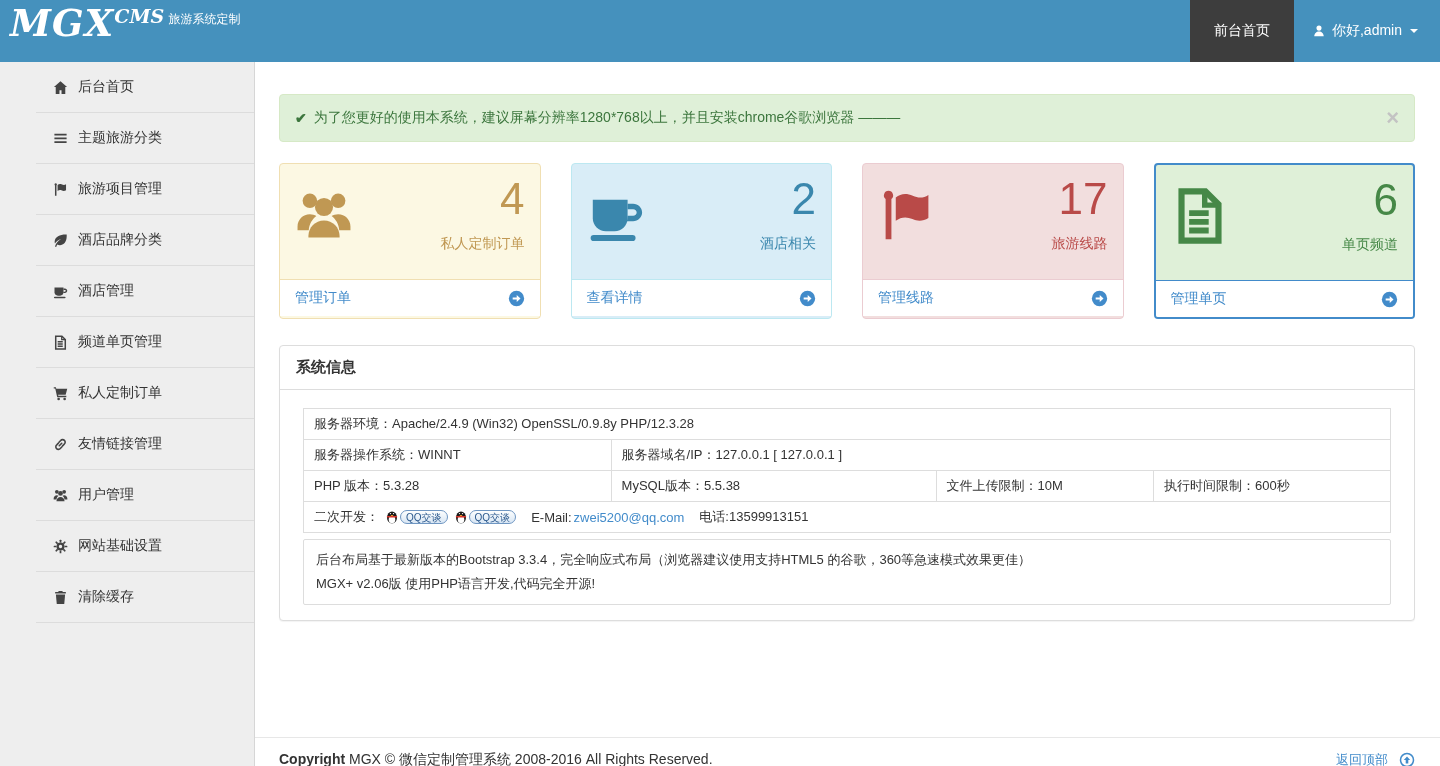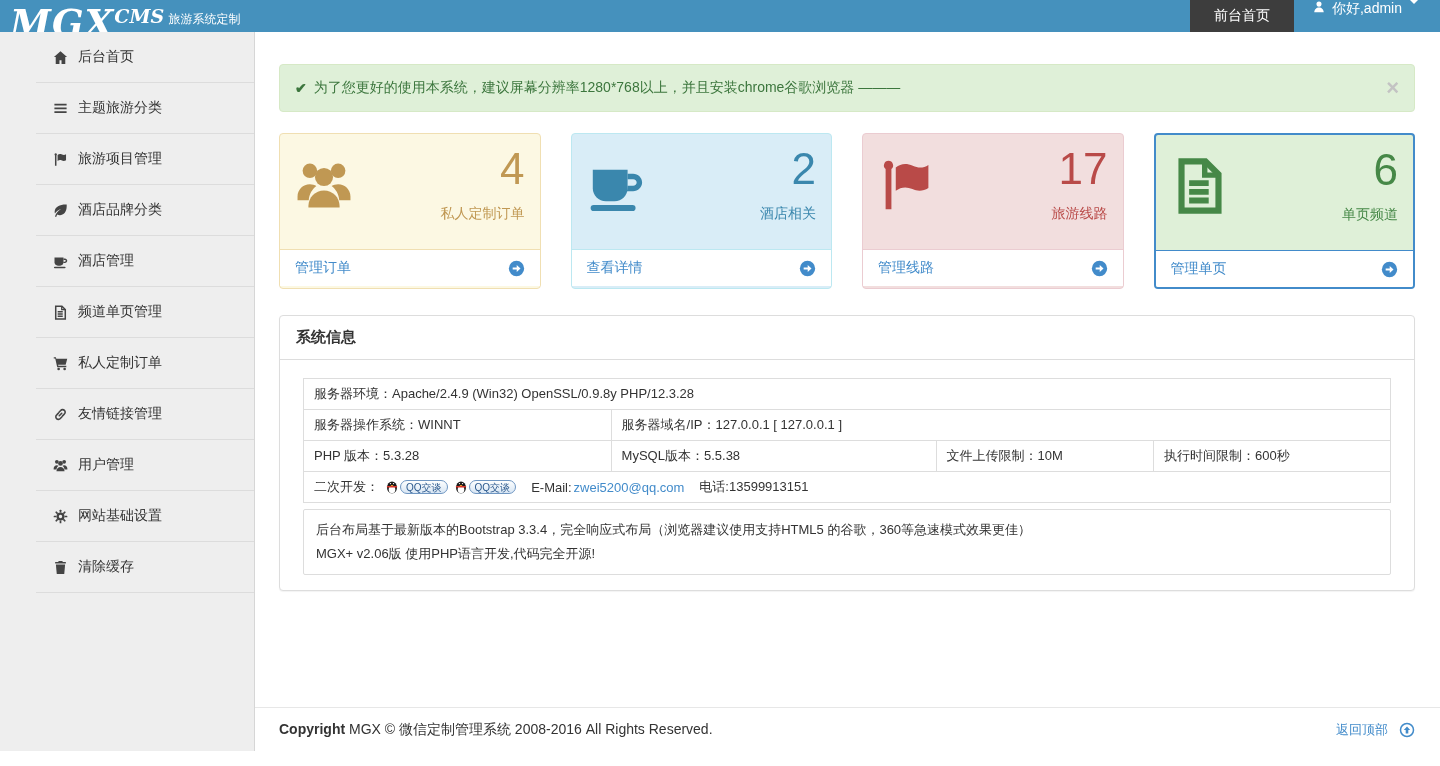--- a/index.html
+++ b/index.html
@@ -2,32 +2,32 @@
 <html><head>
 <meta charset="utf-8">
 <style>
   * { box-sizing: border-box; }
   html,body { margin:0; padding:0; width:1440px; height:766px; overflow:hidden;
     font-family:"Liberation Sans", sans-serif; background:#fff; }
   svg { display:block; }
   a { text-decoration:none; }
 
   
-  .topbar { height:32px; background:#4591bd; display:flex; justify-content:space-between; }
+  .topbar { height:62px; background:#4591bd; display:flex; justify-content:space-between; }
   .logo { display:flex; align-items:flex-start; padding:1px 0 0 10px; color:#fff; }
   .logo-mgx { font-family:"DejaVu Serif", serif; font-style:italic; font-weight:bold;
     font-size:37px; line-height:44px; letter-spacing:1px; }
   .logo-sub { padding-top:6px; }
   .logo-cms { font-family:"DejaVu Serif", serif; font-style:italic; font-weight:bold;
     font-size:19px; line-height:18px; }
   .logo-tag { font-size:12px; line-height:14px; margin-top:3px; }
   .topbar-right { display:flex; align-items:stretch; }
   .nav-front { background:#3d3d3d; color:#fff; font-size:14px; display:flex;
     align-items:center; padding:0 24px; cursor:pointer; }
-  .nav-user { display:flex; gap:6px; color:#fff; font-size:14px;
+  .nav-user { display:flex; align-items:center; gap:6px; color:#fff; font-size:14px;
     padding:0 22px 0 18px; cursor:pointer; }
   .caret { width:0; height:0; border-left:4px solid transparent;
     border-right:4px solid transparent; border-top:4px solid #fff; margin-left:2px; }
 
   
   .layout { display:flex; height:719px; }
   .sidebar { width:255px; background:#eee; border-right:1px solid #d6d6d6; flex-shrink:0;padding-left:36px; }
   .side-item { height:51px; display:flex; align-items:center; padding-left:15px;
     border-bottom:1px solid #dcdcdc; font-size:14px; color:#333; cursor:pointer; }
   .side-icon { width:19px; margin-right:8px; display:flex; justify-content:center; color:#444; }

